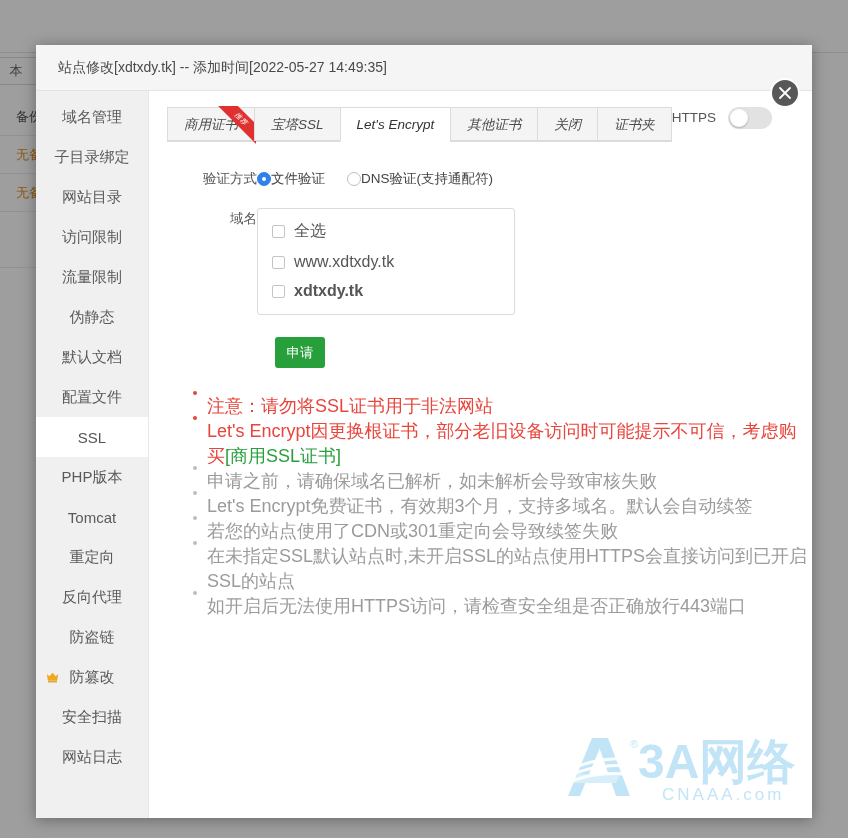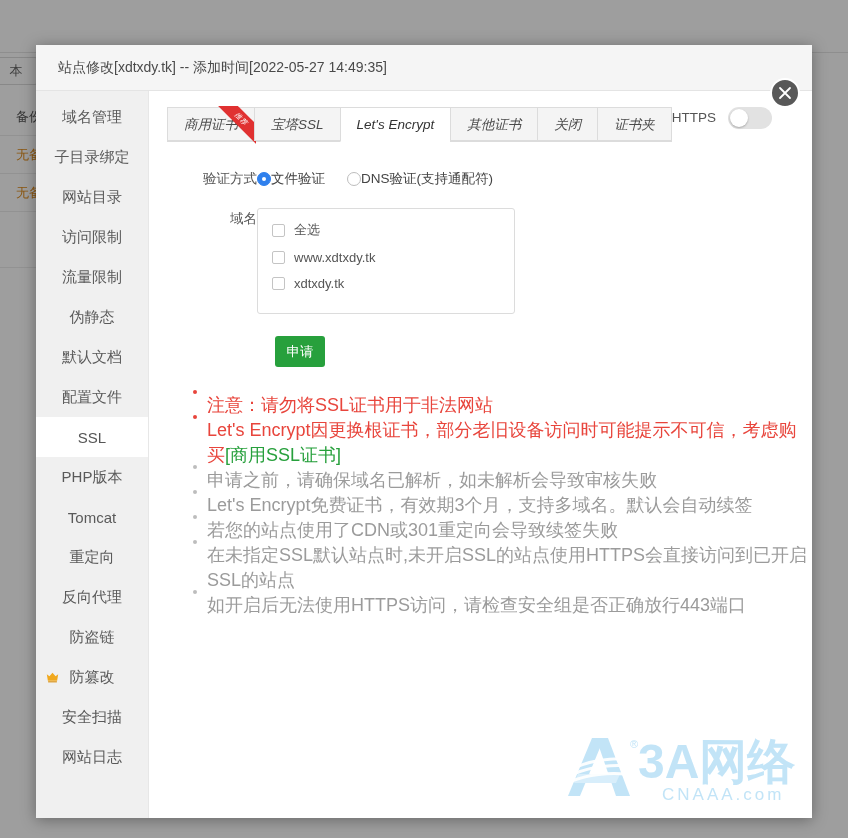--- a/index.html
+++ b/index.html
@@ -184,23 +184,23 @@
   }
 
   #domain-box {
     width: 258px; min-height: 92px;
     border: 1px solid #dcdcdc; border-radius: 3px;
     padding: 12px 12px 10px 14px;
     background: #fff;
   }
   .chk-row {
     display: flex; align-items: center; gap: 9px;
-    font-size: 13px; color: #555; margin-bottom: 11px; cursor: pointer;
-  }
-  .chk-row:last-child { margin-bottom: 12px; }
+    font-size: 16px; color: #555; margin-bottom: 11px; cursor: pointer;
+  }
+  .chk-row:last-child { margin-bottom: 4px; font-weight: bold; }
   .chk {
     width: 13px; height: 13px; flex: 0 0 13px;
     border: 1px solid #c4c4c4; border-radius: 2px; background: #fff;
   }
 
   #apply-button {
     margin-left: 92px; margin-top: 4px;
     width: 50px; height: 31px;
     background: #27a03c; color: #fff;
     border: none; border-radius: 3px;

